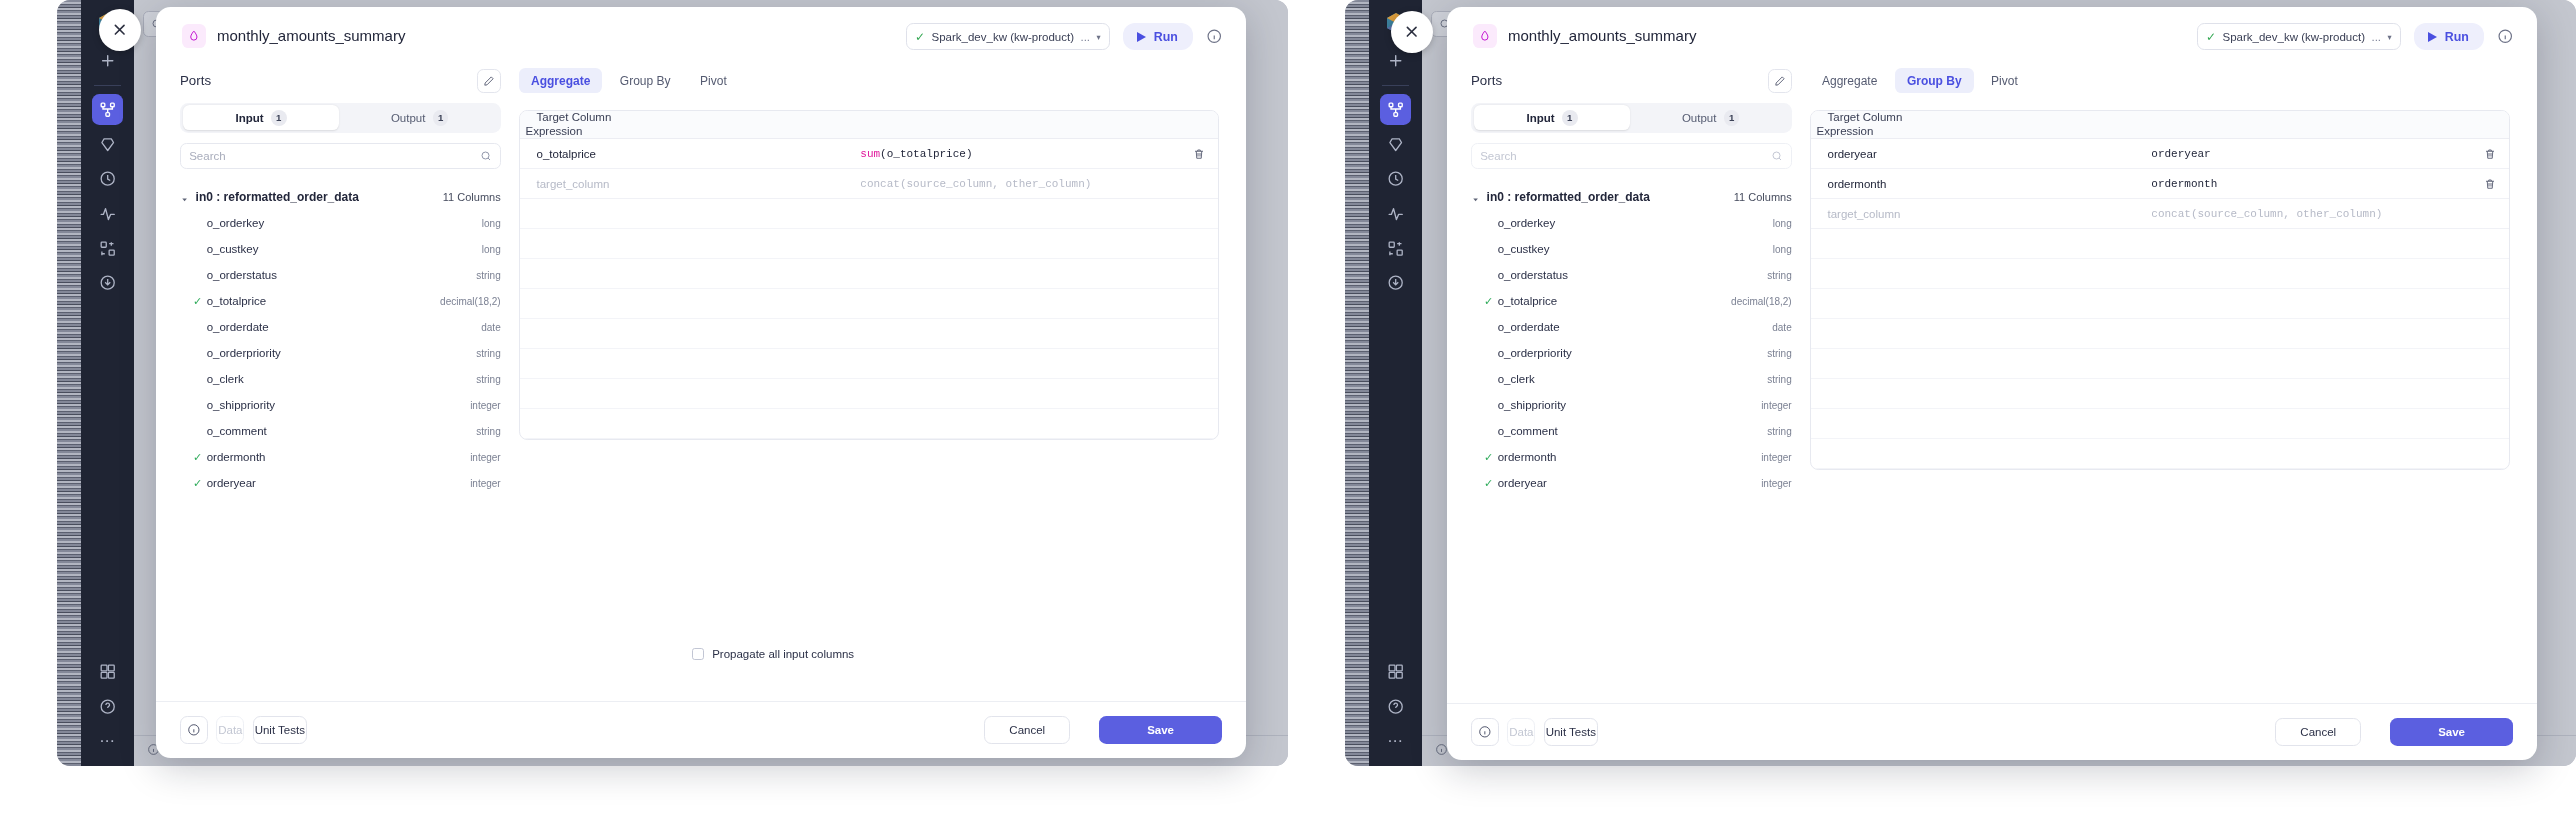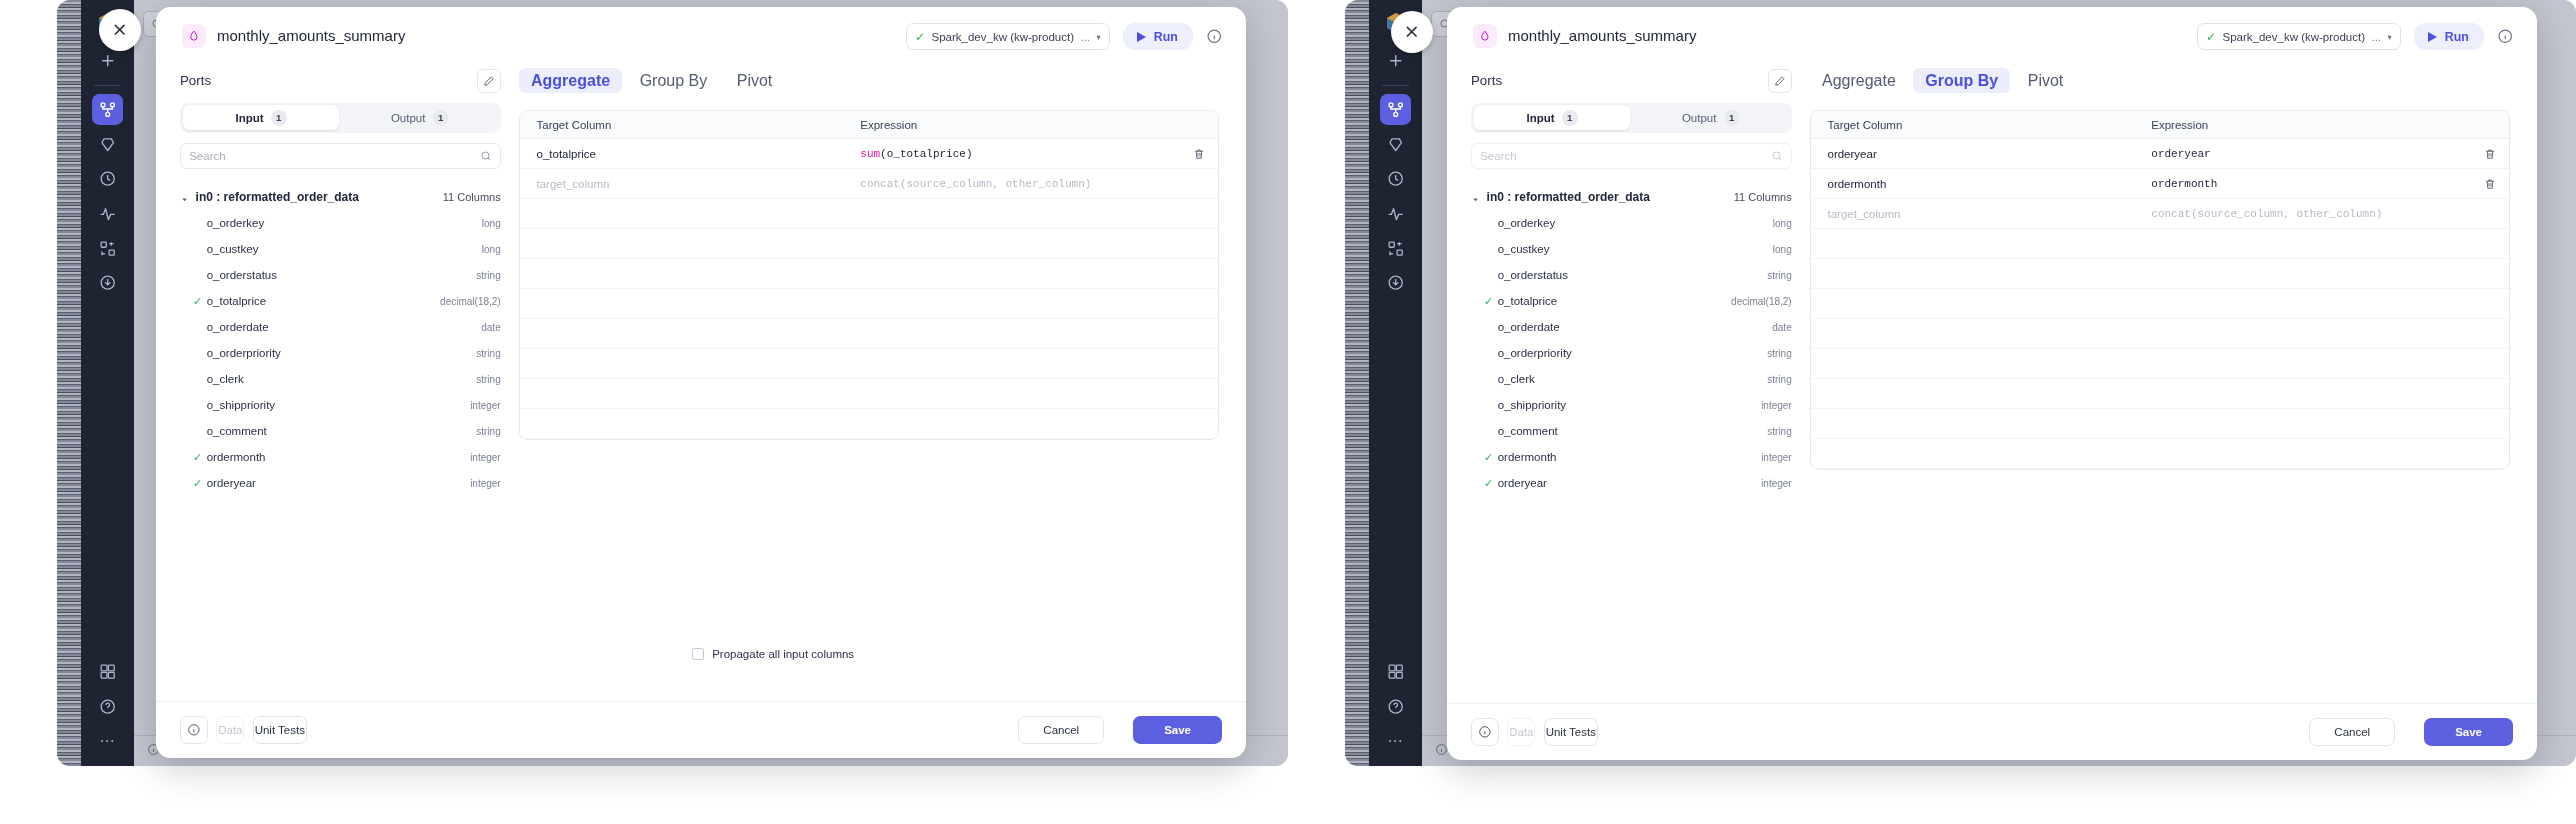--- a/index.html
+++ b/index.html
@@ -156,28 +156,28 @@
   }
   .col-row .ck{width:13.7px;flex:none;color:#2eab5a;font-size:11px;display:flex;align-items:center;}
   .col-row .cn{}
   .col-row .ct{margin-left:auto;color:#7b8193;font-size:10px;}
 
   
   .rpane{ position:relative; flex:1; padding-right:27.5px; }
   .tabs{ display:flex; align-items:center; gap:5.5px; height:33px; }
   .tab{
     height:25px;padding:0 12px;border-radius:6.4px;display:flex;align-items:center;
-    font-size:16px;color:#555b71;
+    font-size:12px;color:#555b71;
   }
   .tab.on{ background:#eceefb; color:#4a4fe0; font-weight:600; }
 
   .gridbox{
     margin-top:13px; border:0.9px solid #e7e9f0; border-radius:8.2px; overflow:hidden; background:#fff;
   }
-  .ghead{ display:flex; height:28px; background:#fafbfd; border-bottom:0.9px solid #ecedf3; }
+  .ghead{ display:flex; height:28px; background:#fafbfd; border-bottom:0.9px solid #ecedf3;flex-direction:column; }
   .ghead div{ font-size:11.5px; color:#3b4056; display:flex;align-items:center; }
   .c1{ width:48%; padding-left:16.5px; }
   .c2{ flex:1; padding-left:5.5px; }
   .c3{ width:38px; }
   .grow{ display:flex; height:30px; border-bottom:0.9px solid #f0f1f6; align-items:center;}
   .grow .c1{ font-size:11.5px; color:#22263a; }
   .grow .c2{ font-size:11px; color:#22263a; font-family:"Liberation Mono","DejaVu Sans Mono",monospace; }
   .grow .c3{ display:flex;align-items:center;justify-content:center;color:#4b5168;}
   .grow .c3 svg{width:12px;height:12px;}
   .grow.ph .c1{ color:#b6bac7; }
@@ -199,21 +199,21 @@
     height:28px; border:0.9px solid #e2e4ec; border-radius:7.3px; background:#fff;
     display:flex;align-items:center;justify-content:center; font-size:11.5px; color:#2b3047; padding:0 1px;
   }
   .fbtn.ico{ width:28px; padding:0; color:#4b5168;}
   .fbtn.ico svg{width:13.7px;height:13.7px;}
   .fbtn.dis{ color:#c3c7d3; border-color:#eef0f5; }
   .f-left{ display:flex; gap:8.2px; }
   .f-right{ margin-left:auto; display:flex; gap:29px; }
   .savebtn{
     height:28px;border-radius:7.3px;background:#5b5fe0;color:#fff;font-size:11.5px;font-weight:600;
-    display:flex;align-items:center;justify-content:center;padding:0 31px;
+    display:flex;align-items:center;justify-content:center;padding:0 48px;
   }
   .cancelbtn{ padding:0 24px; }
 </style>
 </head>
 <body>
 
 <div class="screen">
   <div class="half" id="half0">
       <div class="bg-app">
         <div class="bg-noise"></div>

